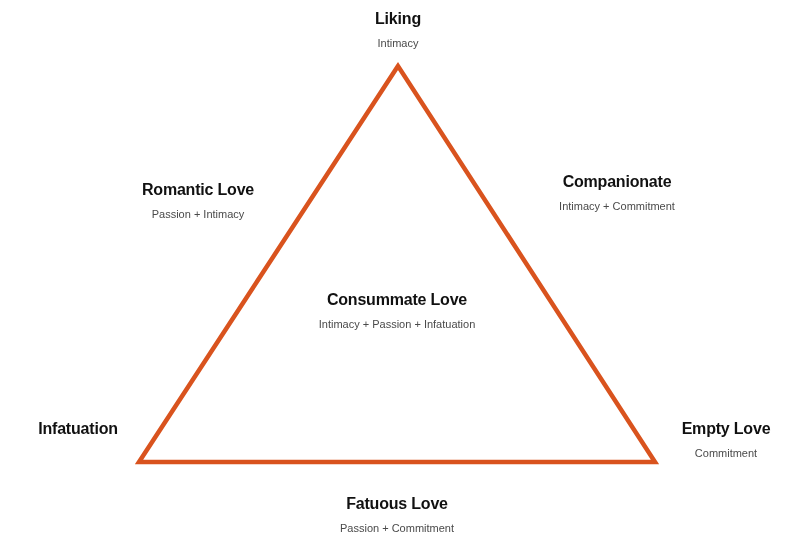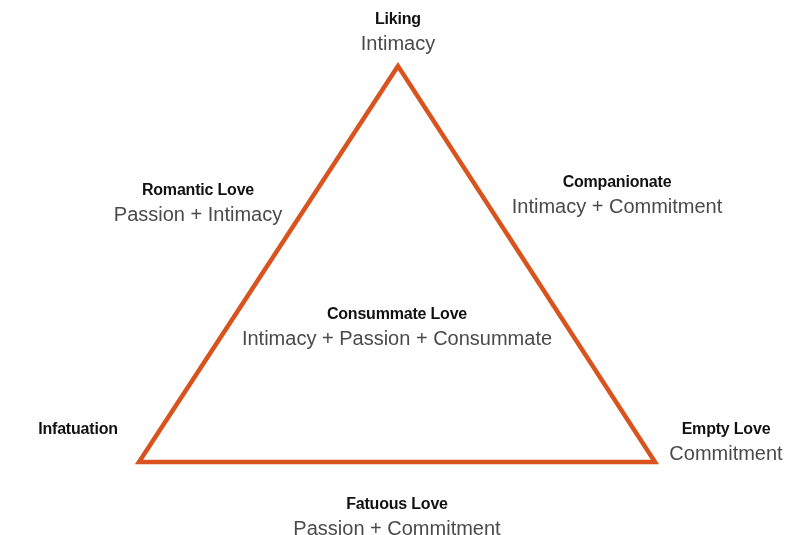--- a/index.html
+++ b/index.html
@@ -31,21 +31,21 @@
       display: block;
       font-weight: bold;
       color: #111111;
       font-size: 16px;
       line-height: 26px;
       letter-spacing: -0.2px;
     }
     .label .sub {
       display: block;
       color: #4a4a4a;
-      font-size: 20px;
+      font-size: 11px;
       line-height: 22px;
     }
   </style>
 </head>
 <body>
 
 <svg id="diagram-svg" viewBox="0 0 800 535" xmlns="http://www.w3.org/2000/svg">
   <polygon points="398,66 139,462 655,462" fill="none" stroke-width="4.5" stroke-linejoin="miter" stroke="#D9531E"></polygon>
 </svg>
 
@@ -57,23 +57,23 @@
 <div class="label" style="left:198px; top:177px;">
   <span class="title" style="color: rgb(17, 17, 17);">Romantic Love</span>
   <span class="sub" style="color: rgb(74, 74, 74);">Passion + Intimacy</span>
 </div>
 
 <div class="label" style="left:617px; top:169px;">
   <span class="title" style="color: rgb(17, 17, 17);">Companionate</span>
   <span class="sub" style="color: rgb(74, 74, 74);">Intimacy + Commitment</span>
 </div>
 
-<div class="label" style="left:397px; top:301px;">
+<div class="label" style="left:397px; top:287px;">
   <span class="title" style="color: rgb(17, 17, 17);">Consummate Love</span>
-  <span class="sub" style="color: rgb(74, 74, 74);">Intimacy + Passion + Consummate</span>
+  <span class="sub" style="color: rgb(74, 74, 74);">Intimacy + Passion + Infatuation</span>
 </div>
 
 <div class="label" style="left:78px; top:416px;">
   <span class="title" style="color: rgb(17, 17, 17);">Infatuation</span>
 </div>
 
 <div class="label" style="left:726px; top:416px;">
   <span class="title" style="color: rgb(17, 17, 17);">Empty Love</span>
   <span class="sub" style="color: rgb(74, 74, 74);">Commitment</span>
 </div>

